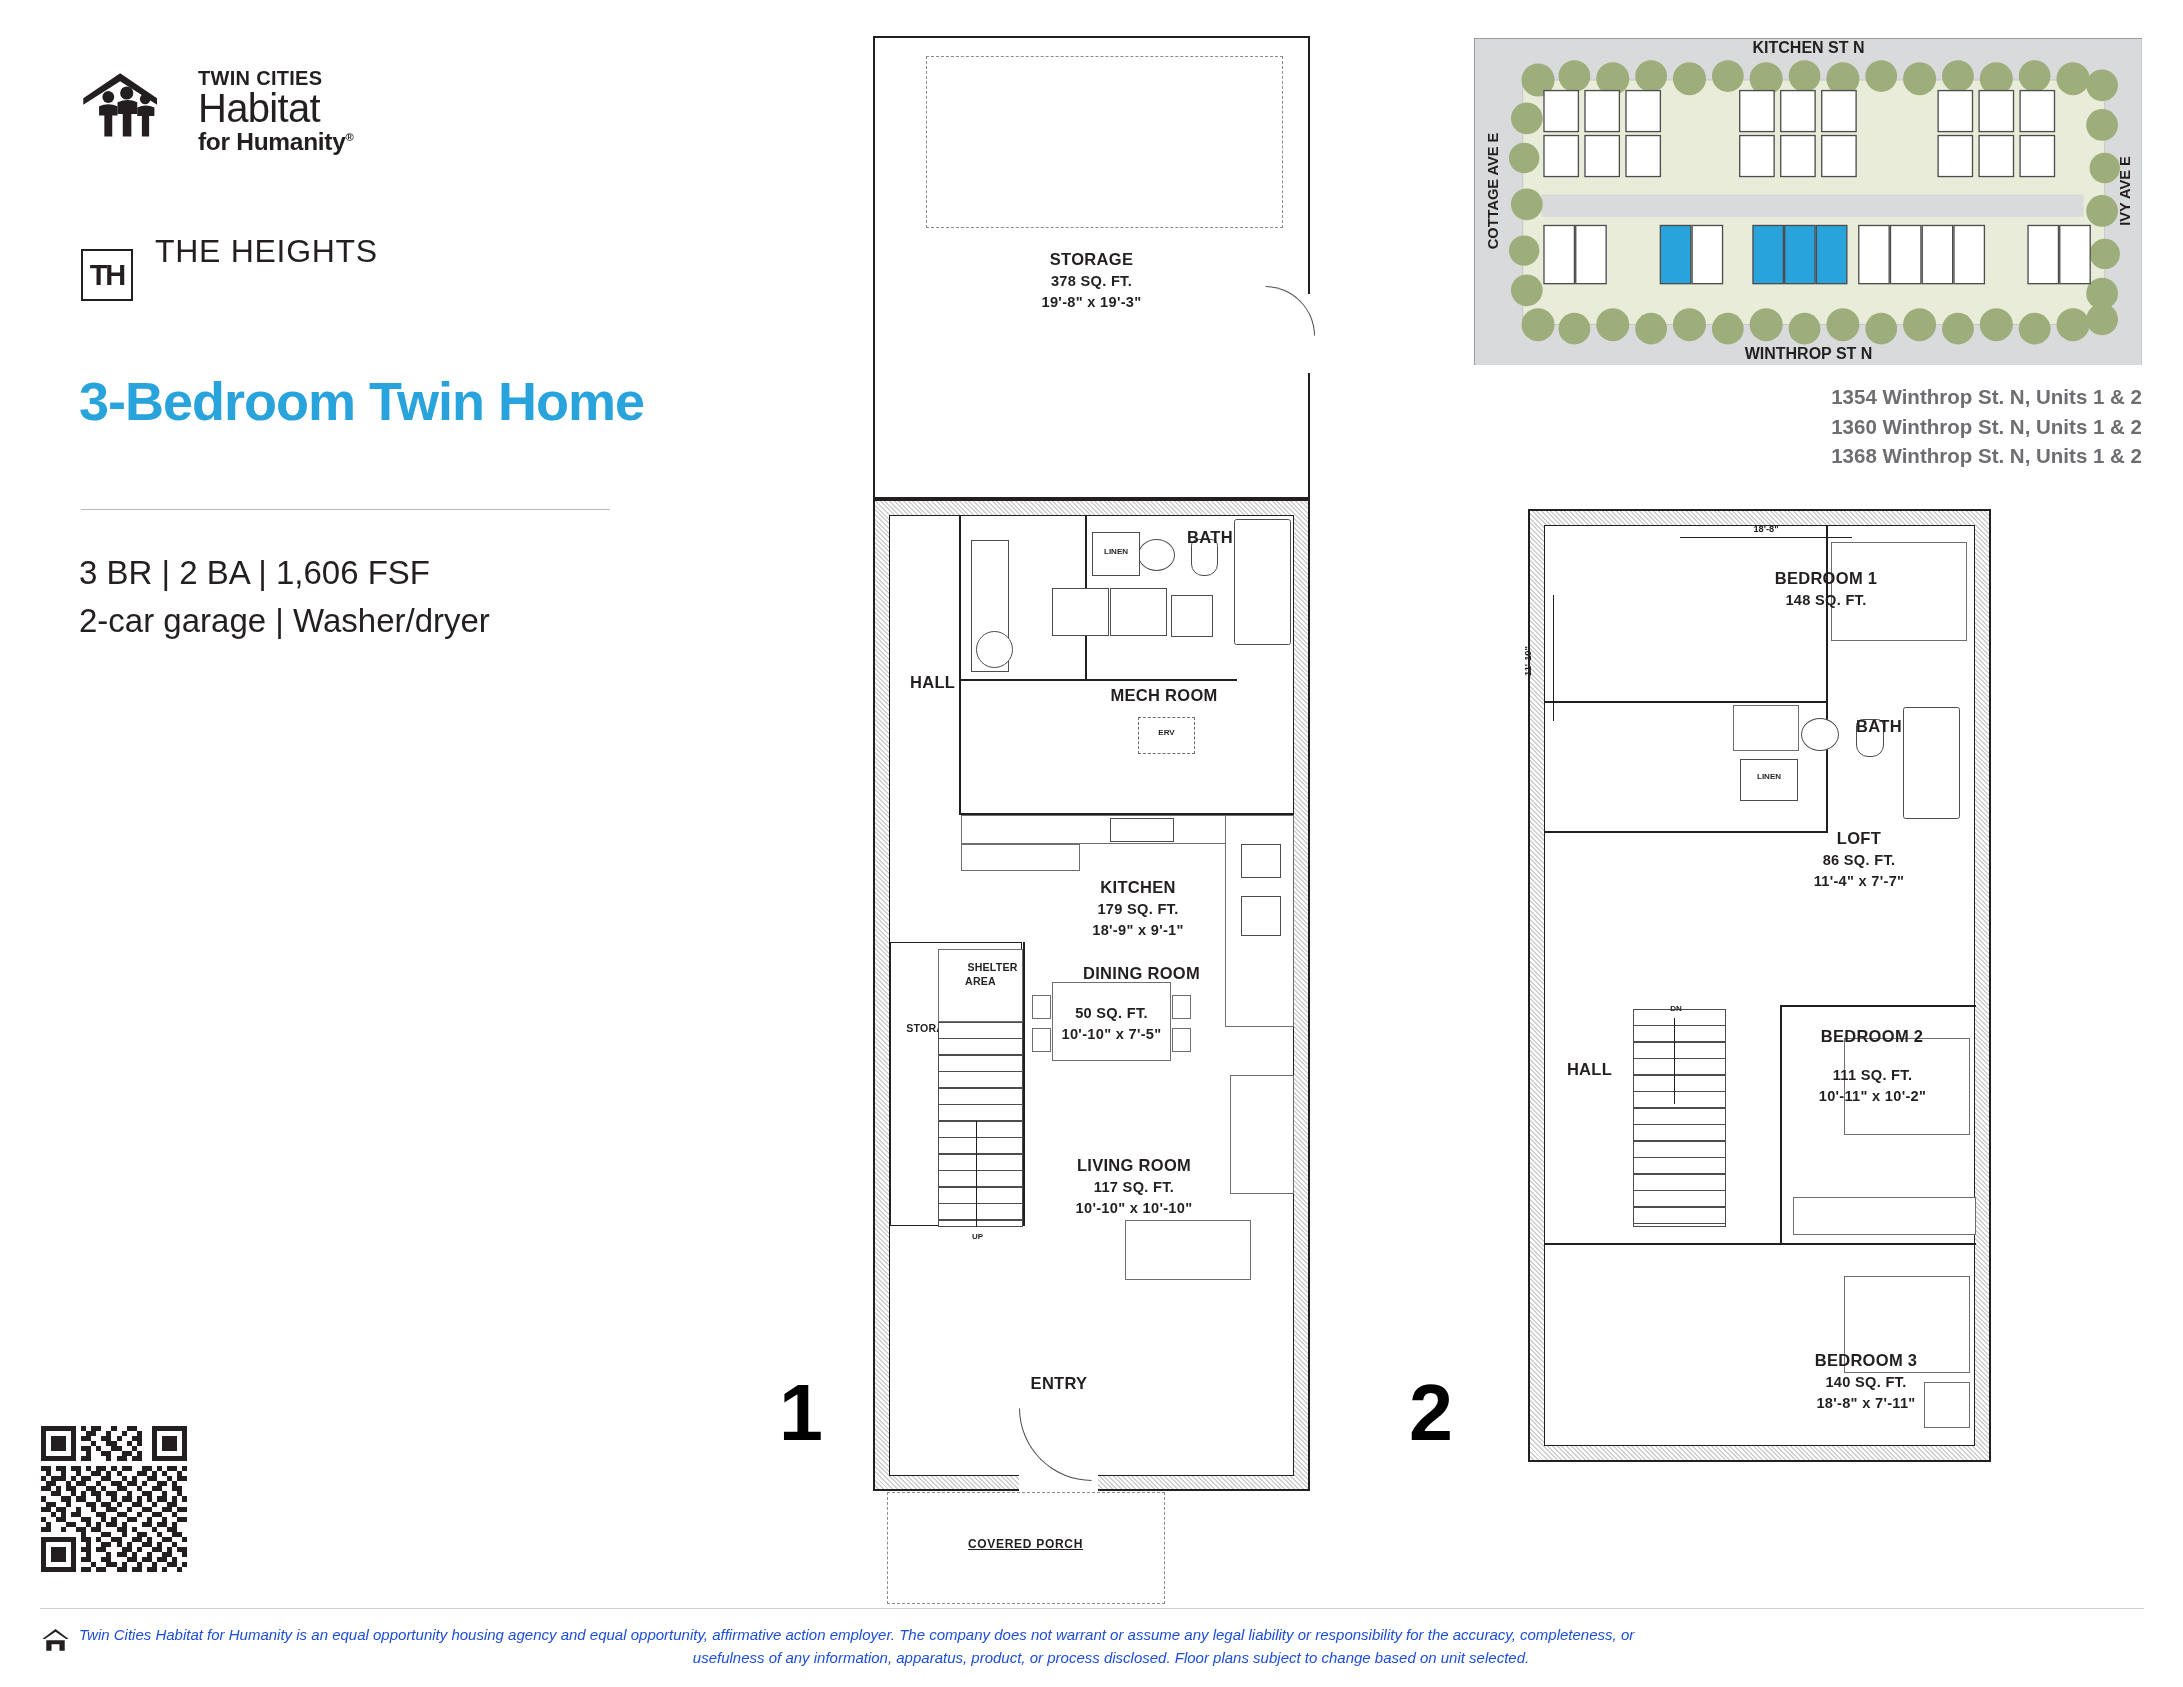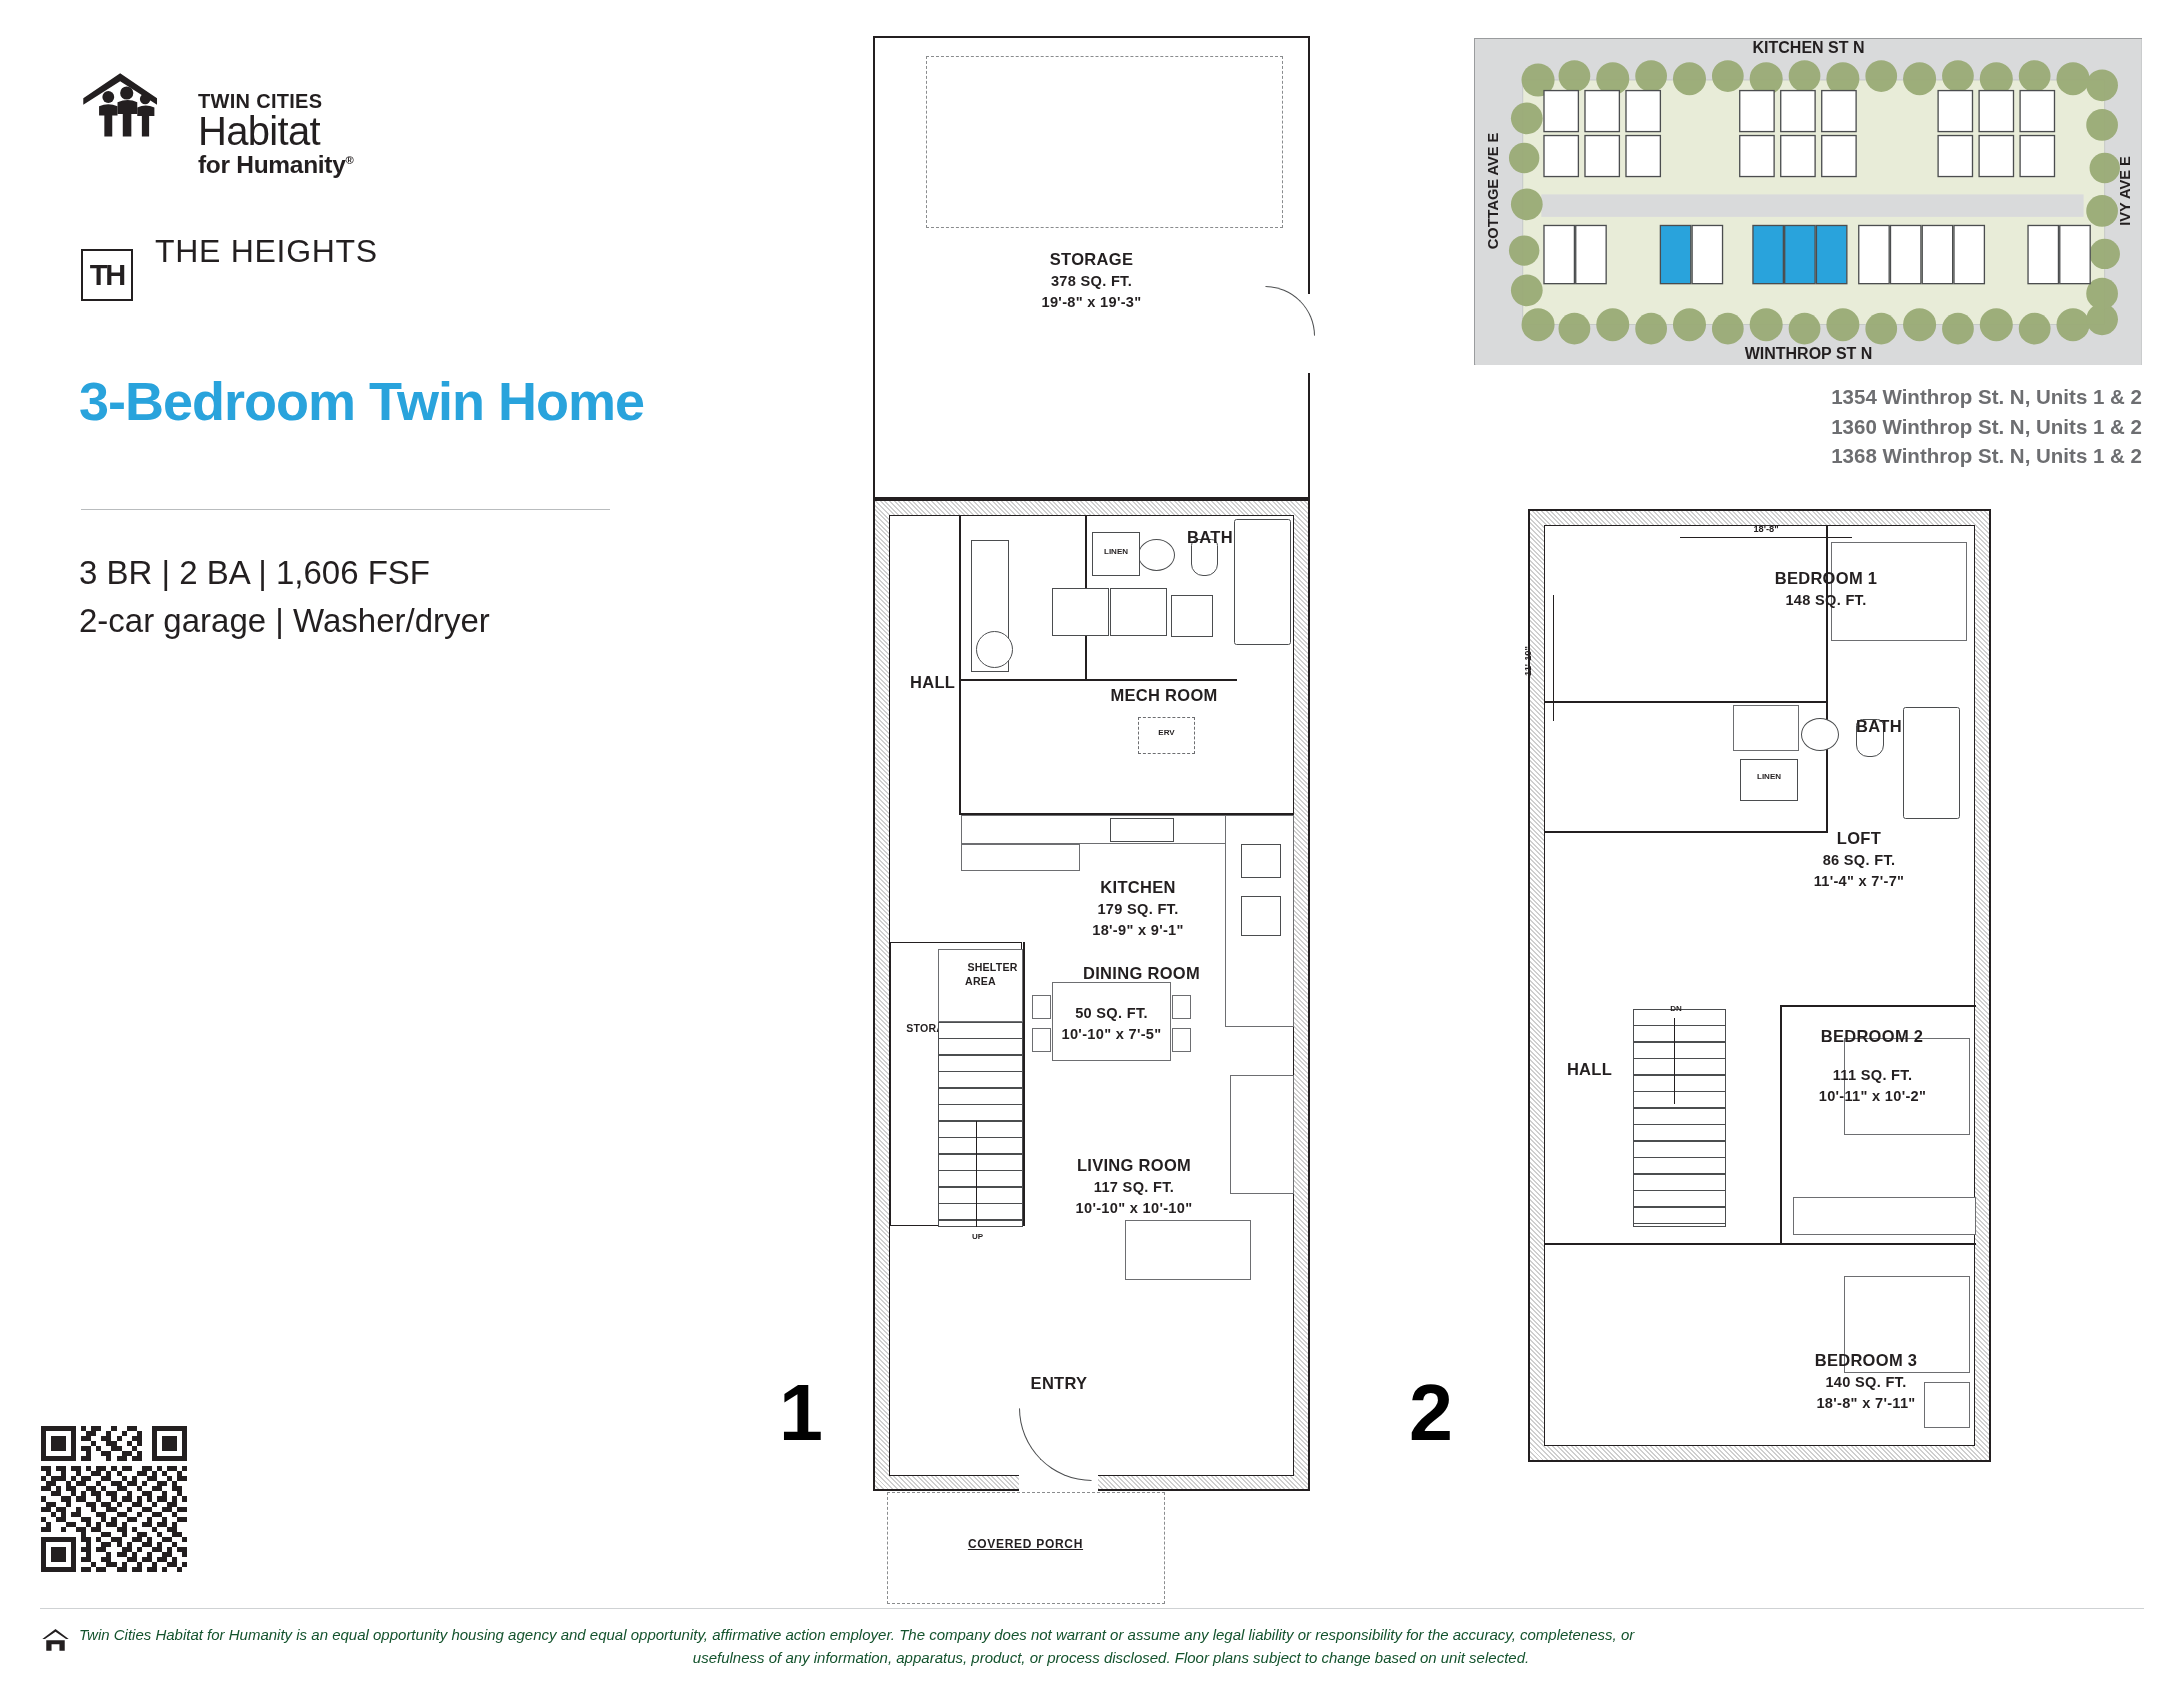--- a/index.html
+++ b/index.html
@@ -11,21 +11,21 @@
     color: #231f20;
     position: relative;
     overflow: hidden;
   }
 
   
   #left-panel { position: absolute; left: 0; top: 0; width: 814px; height: 1687px; }
 
   #habitat-logo { position: absolute; left: 79px; top: 63px; width: 331px; height: 86px; }
   #habitat-logo .logo-mark { position: absolute; left: 0; top: 5.3px; width: 106px; height: 79px; }
-  #habitat-logo .logo-text { position: absolute; left: 119px; top: 5.3px; width: 212px; margin-top: 23px; }
+  #habitat-logo .logo-text { position: absolute; left: 119px; top: 5.3px; width: 212px; }
   #habitat-logo .lt1 { font-size: 20px; font-weight: bold; letter-spacing: 0.3px; line-height: 1; }
   #habitat-logo .lt2 { font-size: 40px; font-weight: normal; line-height: 1.02; letter-spacing: -0.7px; }
   #habitat-logo .lt3 { font-size: 24.5px; font-weight: bold; line-height: 1.05; letter-spacing: -0.3px; }
   #habitat-logo .reg { font-size: 11.2px; vertical-align: super; }
 
   #heights-logo { position: absolute; left: 81px; top: 230px; width: 344px; height: 60px; }
   #heights-logo .hmark {
     position: absolute; left: 0; top: 0; width: 52px; height: 52px;
     border: 2.6px solid #231f20;
     margin-top: 19px;
@@ -50,21 +50,21 @@
   #spec-lines { position: absolute; left: 79px; top: 549px; font-size: 33px; line-height: 1.45; }
 
   #qr-code { position: absolute; left: 41px; top: 1426px; width: 146px; height: 146px; }
 
   
   #footer { position: absolute; left: 0; top: 1608px; width: 2183px; height: 79px; }
   #footer-rule { position: absolute; left: 40px; top: 0; width: 2104px; height: 1.3px; background: #cfd2d4; }
   #footer-icon { position: absolute; left: 41px; top: 18.5px; width: 29px; height: 26.5px; }
   #footer-text {
     position: absolute; left: 79px; top: 14.6px; width: 2064px;
-    font-size: 15px; font-style: italic; line-height: 1.55; color: #14532d;
+    font-size: 15px; font-style: italic; line-height: 1.55; color: #1d4ed8;
   }
   #footer-text .l2 { display: block; text-align: center; }
 
   
   #site-map { position: absolute; left: 1474px; top: 38px; width: 668px; height: 331px; }
   #site-map-img { position: absolute; left: 0; top: 0; width: 668px; height: 327px; background: #d9dadb; border: 0.7px solid #9a9c9e; }
   #site-addresses { position: absolute; left: 0; top: 344px; width: 668px; text-align: right; font-size: 20.5px; font-weight: bold; color: #6d6e71; line-height: 1.45; }
 
   
   .floor-num { position: absolute; font-size: 79px; font-weight: bold; color: #000; line-height: 1; }

